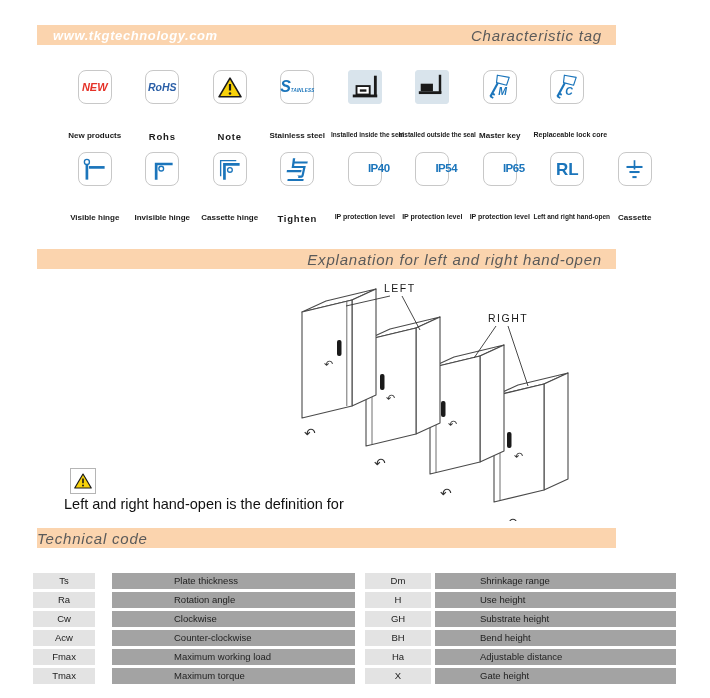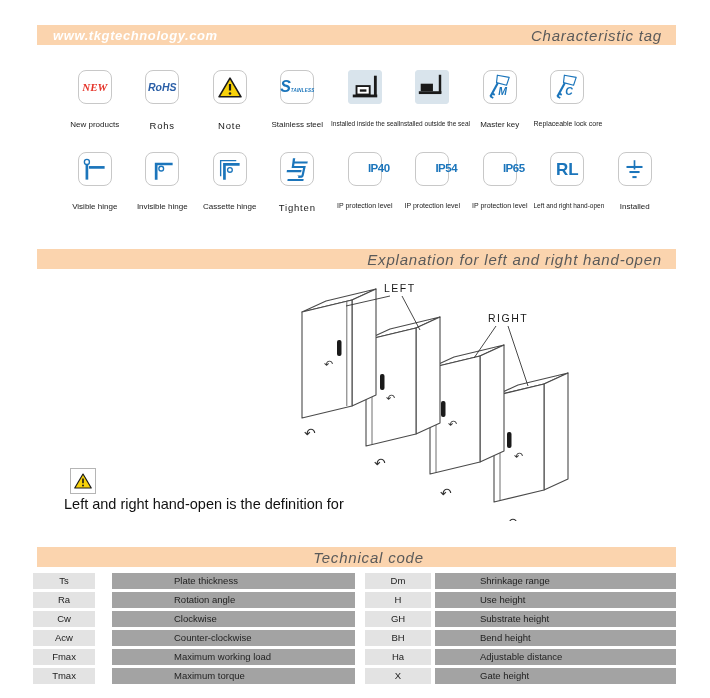--- a/index.html
+++ b/index.html
@@ -1,43 +1,43 @@
 <!DOCTYPE html>
 <html><head>
 <meta charset="utf-8">
 <style>
   html,body{margin:0;padding:0;}
   body{
     width:710px;height:698px;background:#ffffff;position:relative;overflow:hidden;
     font-family:"Liberation Sans", sans-serif;color:#1a1a1a;
   }
   
-  .bar{position:absolute;left:37px;width:639px;height:20px;background:#FBD4AE;
+  .bar{position:absolute;left:37px;width:579px;height:20px;background:#FBD4AE;
        display:flex;align-items:center;box-sizing:border-box;}
   #bar-header{top:25px;justify-content:space-between;}
   #bar-explanation{top:249px;justify-content:flex-end;}
-  #bar-technical{top:547px;justify-content:center;padding-left:38px;}
+  #bar-technical{top:528px;justify-content:flex-start;}
   .site{color:#ffffff;font-weight:bold;font-style:italic;font-size:13px;
         padding-left:16px;letter-spacing:.6px;}
   .bar-title{color:#5a5a5a;font-style:italic;font-size:15px;padding-right:14px;
         letter-spacing:.8px;}
   
   .tag-row{position:absolute;left:61px;display:flex;}
   #row1{top:70px;} #row2{top:152px;}
   .tag{flex:0 0 67.5px;width:67.5px;text-align:center;}
   .tag-box{width:34px;height:34px;margin:0 auto;border:1px solid #c8c8c8;
         border-radius:8px;background:#fff;display:flex;align-items:center;
         justify-content:center;box-sizing:border-box;}
   .tag-box.seal{background:#D9E4EC;border-color:#D9E4EC;border-radius:3px;}
-  .tag-label{margin-top:16px;font-size:8px;color:#1a1a1a;white-space:nowrap;}
+  .tag-label{margin-top:27px;font-size:8px;color:#1a1a1a;white-space:nowrap;font-weight:bold;}
   .tag-label.lg{font-size:9.5px;letter-spacing:.8px;}
   .tag-label.sm{font-size:6.5px;}
   .tag-label.sm2{font-size:7px;}
   .txt{font-weight:bold;font-style:italic;line-height:1;}
-  .txt.red{color:#E53228;font-size:11px;font-family:Liberation Serif, serif;}
+  .txt.red{color:#E53228;font-size:11px;}
   .txt.rohs{color:#2B5FA7;font-size:10.5px;}
   .txt.ip{color:#1B75BB;font-size:11.5px;font-style:normal;letter-spacing:-.5px;margin-left:28px;}
   .txt.rl{color:#1B75BB;font-size:17px;font-style:normal;}
   .stainless{color:#1B75BB;font-style:italic;line-height:1;}
   .stainless .s{font-size:16px;font-weight:bold;}
   .stainless .sub{font-size:4.5px;font-weight:bold;letter-spacing:.2px;}
   .tighten{color:#1B75BB;font-size:20px;font-weight:bold;line-height:1;
         transform:skewX(-8deg);}
   .tighten::after{content:"";display:block;width:16px;height:2px;
         background:#1B75BB;margin:1px auto 0;}
@@ -244,21 +244,21 @@
     <div class="tag-box">
       <svg width="27" height="27" viewBox="0 0 32 32">
         <g stroke="#1B75BB">
           <line x1="16" y1="5" x2="16" y2="16" stroke-width="2"></line>
           <line x1="6.5" y1="13" x2="25.5" y2="13" stroke-width="2.4"></line>
           <line x1="10" y1="19" x2="22" y2="19" stroke-width="2.4"></line>
           <line x1="13.5" y1="25" x2="18.5" y2="25" stroke-width="2.4"></line>
         </g>
       </svg>
     </div>
-    <div class="tag-label">Installed</div>
+    <div class="tag-label">Cassette</div>
   </div>
 </div>
 
 <div class="bar" id="bar-explanation">
   <span class="bar-title">Explanation  for  left and right hand-open</span>
 </div>
 
 <svg id="illustration" width="300" height="245" viewBox="0 0 300 245">
 
   <g class="cab" transform="translate(206,106)">

